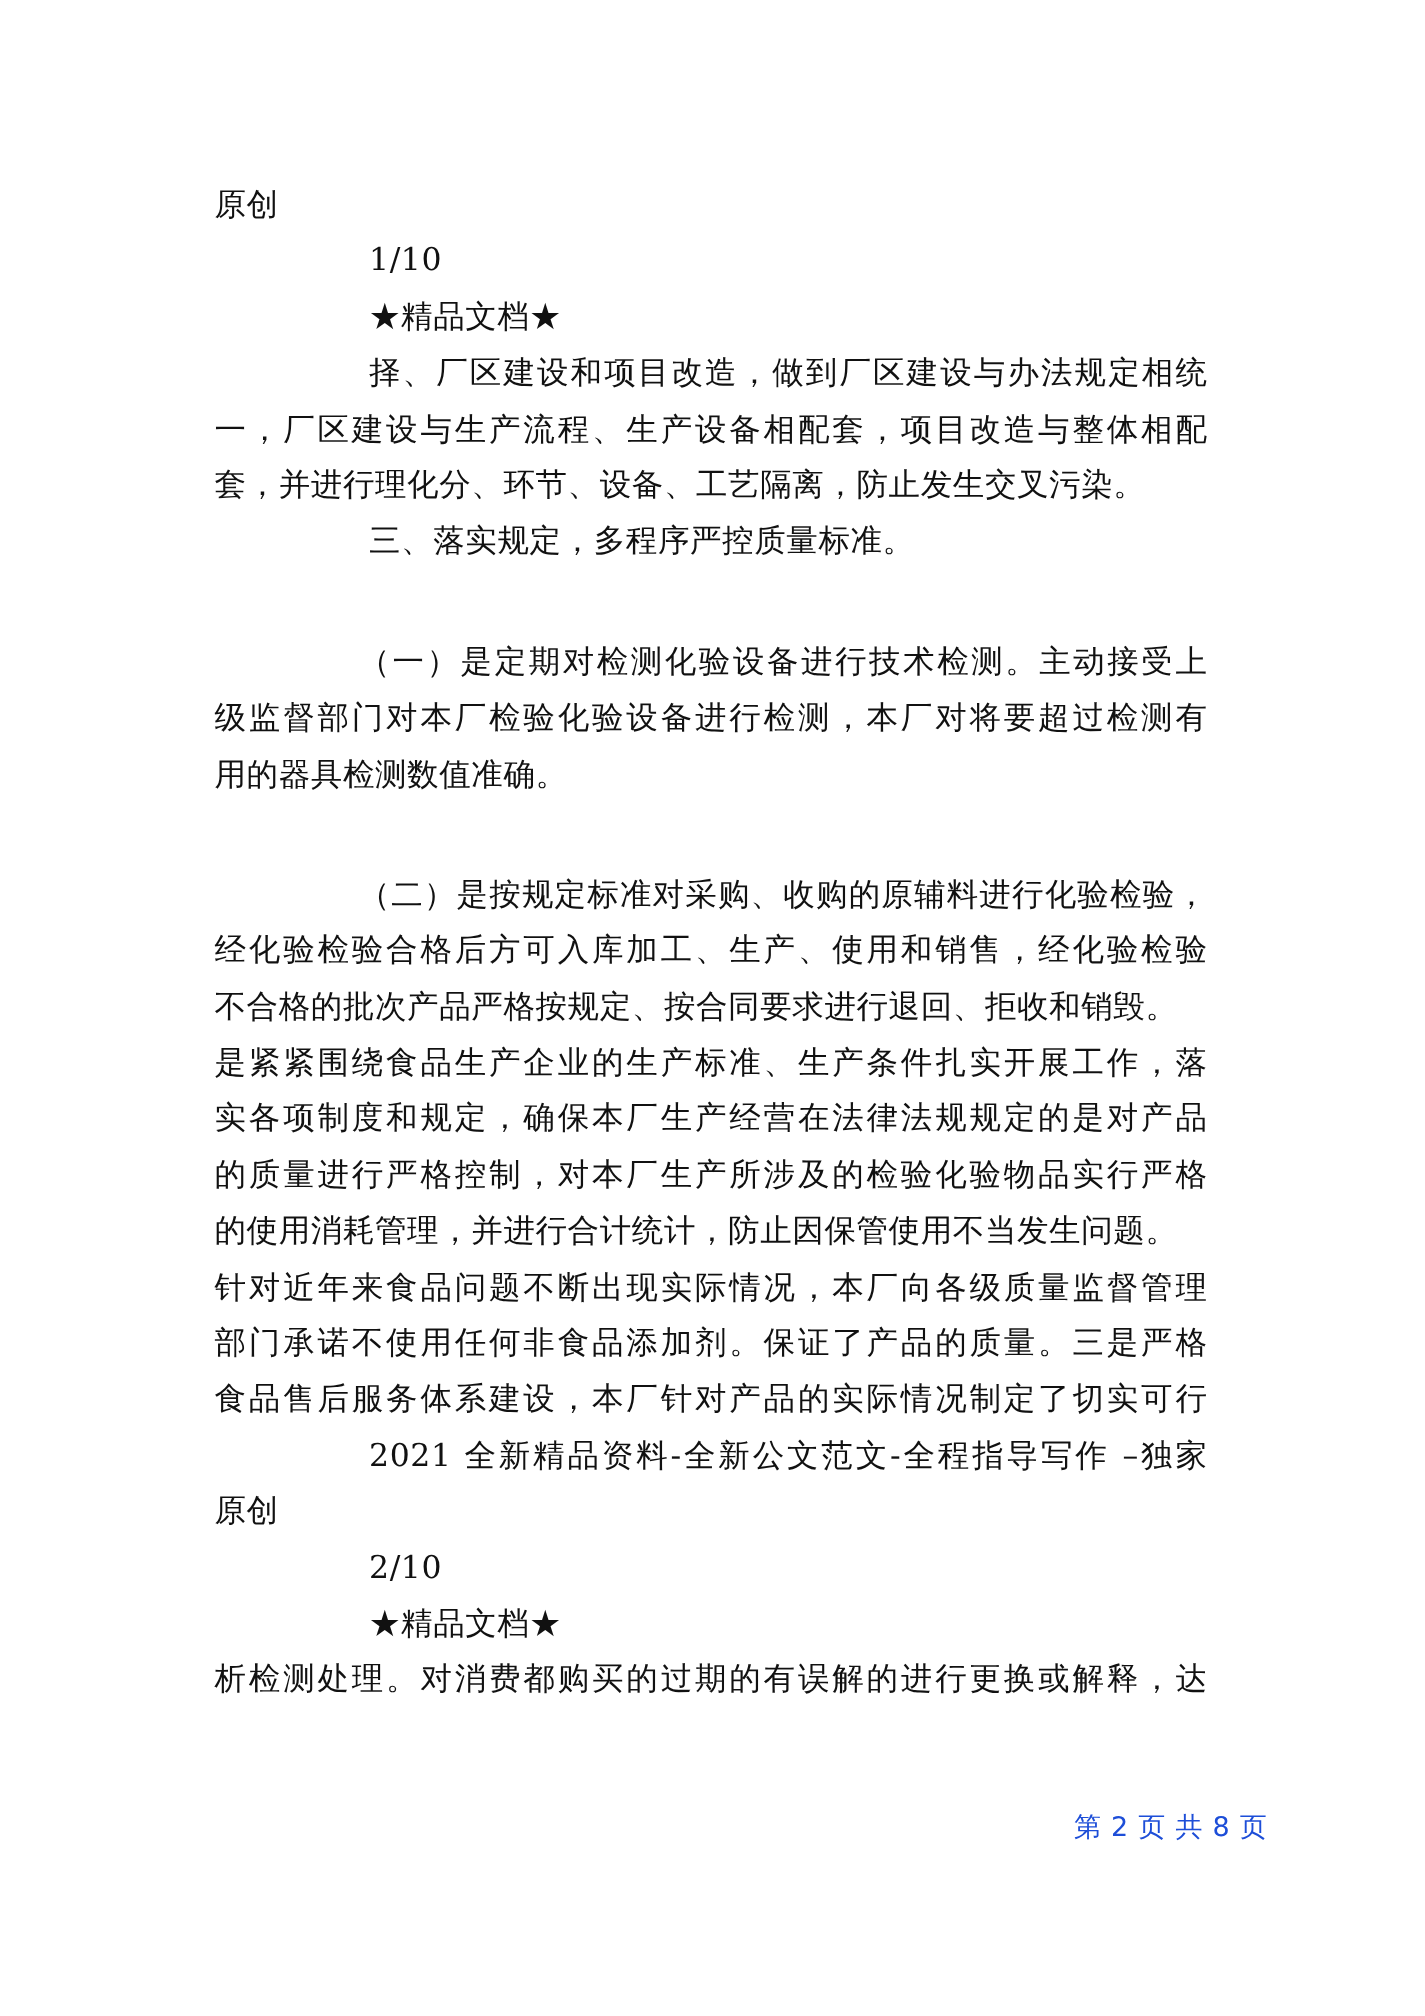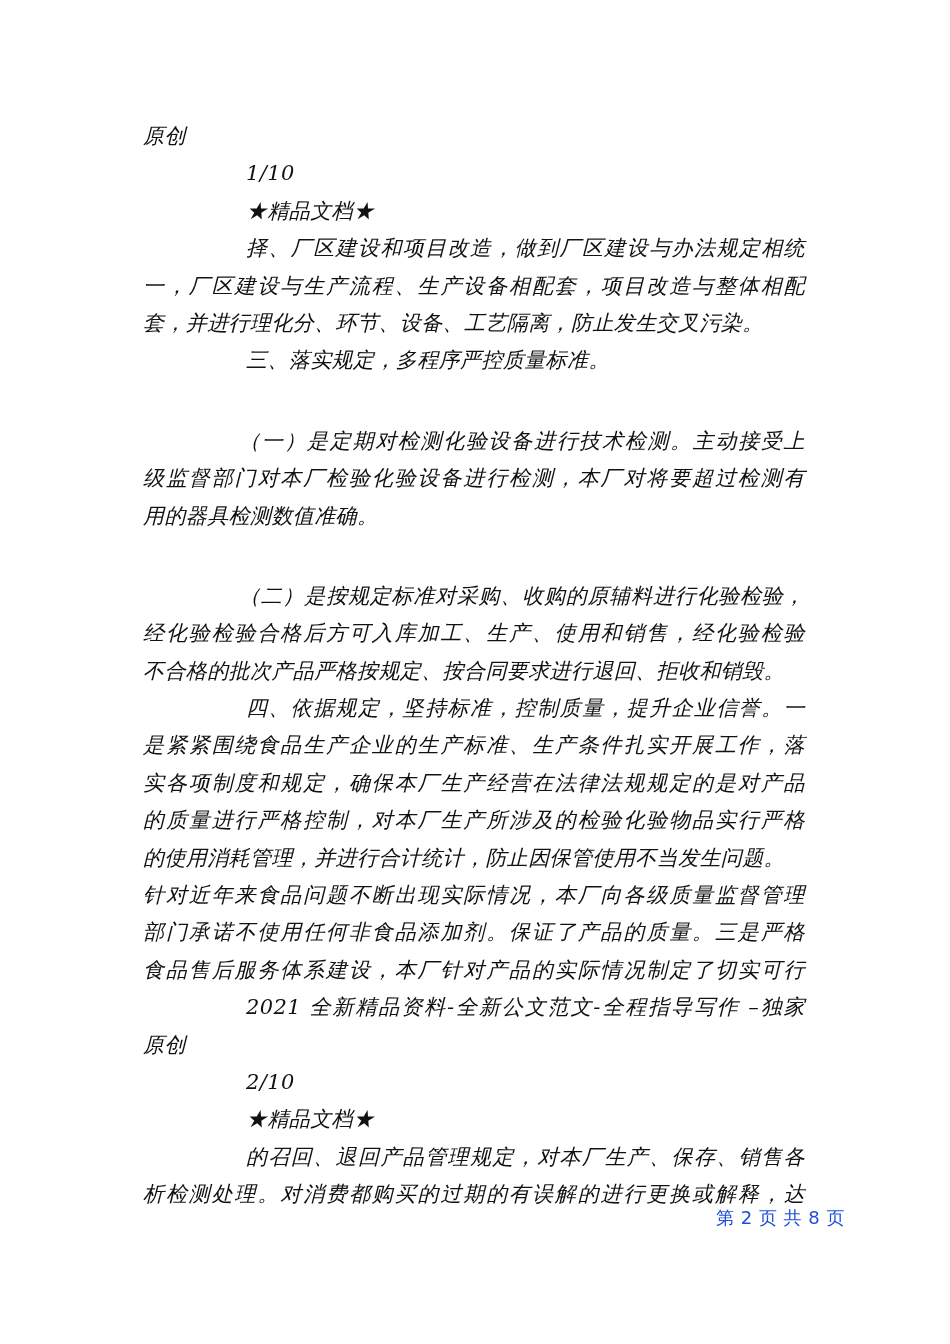--- a/index.html
+++ b/index.html
@@ -20,21 +20,20 @@
       left: 143px;
       top: 118px;
       width: 662px;
     }
     .line {
       height: 37.4px;
       line-height: 37.4px;
       font-size: 21px;
       white-space: nowrap;
       letter-spacing: 0.4px;
-      font-style: italic;
     }
     .line.justify {
       text-align: justify;
       text-align-last: justify;
     }
     .indent { padding-left: 103px; }
     .indent-paren { padding-left: 96px; margin-top: 43px; }
     .footer {
       position: absolute;
       top: 1206px;
@@ -55,29 +54,27 @@
   <div class="line indent justify">择、厂区建设和项目改造，做到厂区建设与办法规定相统</div>
   <div class="line justify">一，厂区建设与生产流程、生产设备相配套，项目改造与整体相配</div>
   <div class="line">套，并进行理化分、环节、设备、工艺隔离，防止发生交叉污染。</div>
   <div class="line indent">三、落实规定，多程序严控质量标准。</div>
   <div class="line indent-paren justify">（一）是定期对检测化验设备进行技术检测。主动接受上</div>
   <div class="line justify">级监督部门对本厂检验化验设备进行检测，本厂对将要超过检测有</div>
   <div class="line">用的器具检测数值准确。</div>
   <div class="line indent-paren justify">（二）是按规定标准对采购、收购的原辅料进行化验检验，</div>
   <div class="line justify">经化验检验合格后方可入库加工、生产、使用和销售，经化验检验</div>
   <div class="line">不合格的批次产品严格按规定、按合同要求进行退回、拒收和销毁。</div>
-  <div class="line indent justify">四、依据规定，坚持标准，控制质量，提升企业信誉。一</div>
   <div class="line justify">是紧紧围绕食品生产企业的生产标准、生产条件扎实开展工作，落</div>
   <div class="line justify">实各项制度和规定，确保本厂生产经营在法律法规规定的是对产品</div>
   <div class="line justify">的质量进行严格控制，对本厂生产所涉及的检验化验物品实行严格</div>
   <div class="line">的使用消耗管理，并进行合计统计，防止因保管使用不当发生问题。</div>
   <div class="line justify">针对近年来食品问题不断出现实际情况，本厂向各级质量监督管理</div>
   <div class="line justify">部门承诺不使用任何非食品添加剂。保证了产品的质量。三是严格</div>
   <div class="line justify">食品售后服务体系建设，本厂针对产品的实际情况制定了切实可行</div>
   <div class="line indent justify">2021 全新精品资料-全新公文范文-全程指导写作 –独家</div>
   <div class="line">原创</div>
   <div class="line indent">2/10</div>
   <div class="line indent">★精品文档★</div>
-  <div class="line indent justify">的召回、退回产品管理规定，对本厂生产、保存、销售各</div>
   <div class="line justify">析检测处理。对消费都购买的过期的有误解的进行更换或解释，达</div>
 </div>
 
 <div class="footer">第 2 页 共 8 页</div>
 
 </body></html>

